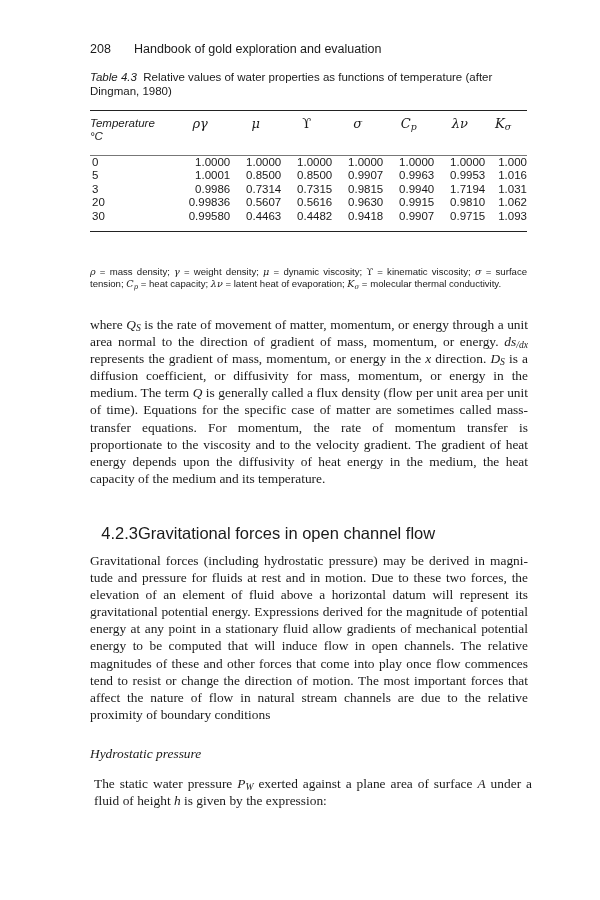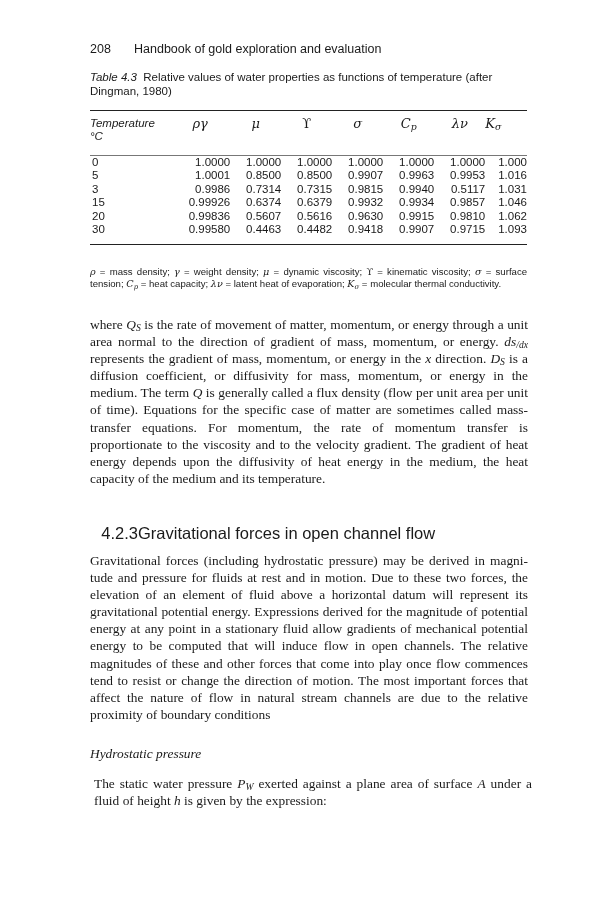--- a/index.html
+++ b/index.html
@@ -63,21 +63,21 @@
           <th class="temp">
             <span>Temperature</span><br>
             <span>°C</span>
           </th>
           <th class="sym"><span>ργ</span></th>
           <th class="sym"><span>μ</span></th>
           <th class="sym" style="font-style:normal"><span>ϒ</span></th>
           <th class="sym"><span>σ</span></th>
           <th class="sym"><span>C</span><sub>p</sub></th>
           <th class="sym"><span>λν</span></th>
-          <th class="sym" style="text-align:left;padding-right:6px"><span>K</span><sub>σ</sub></th>
+          <th class="sym" style="text-align:center;padding-right:6px"><span>K</span><sub>σ</sub></th>
         </tr>
       </thead>
       <tbody>
         <tr>
             <td colspan="8" style="padding:0">
               <div class="rule-mid"></div>
             </td>
           </tr>
         <tr>
           <td class="t">0</td>
@@ -99,32 +99,22 @@
           <td>0.9953</td>
           <td>1.016</td>
         </tr>
         <tr>
           <td class="t">3</td>
           <td>0.9986</td>
           <td>0.7314</td>
           <td>0.7315</td>
           <td>0.9815</td>
           <td>0.9940</td>
-          <td>0.5117</td>
+          <td>1.7194</td>
           <td>1.031</td>
-        </tr>
-        <tr>
-          <td class="t">15</td>
-          <td>0.99926</td>
-          <td>0.6374</td>
-          <td>0.6379</td>
-          <td>0.9932</td>
-          <td>0.9934</td>
-          <td>0.9857</td>
-          <td>1.046</td>
         </tr>
         <tr>
           <td class="t">20</td>
           <td>0.99836</td>
           <td>0.5607</td>
           <td>0.5616</td>
           <td>0.9630</td>
           <td>0.9915</td>
           <td>0.9810</td>
           <td>1.062</td>

